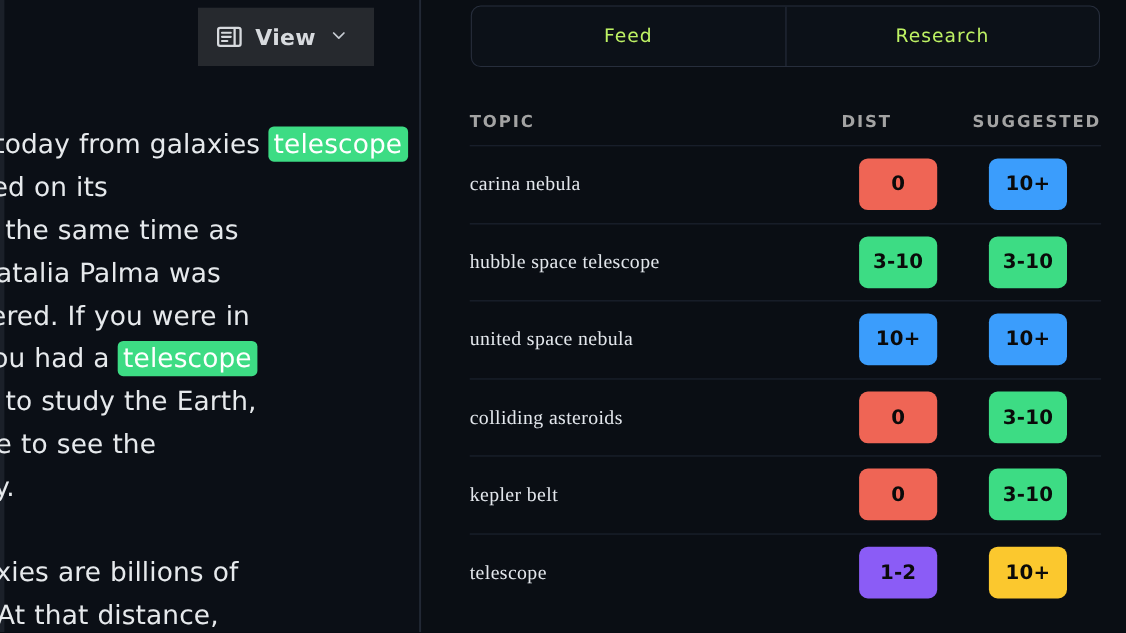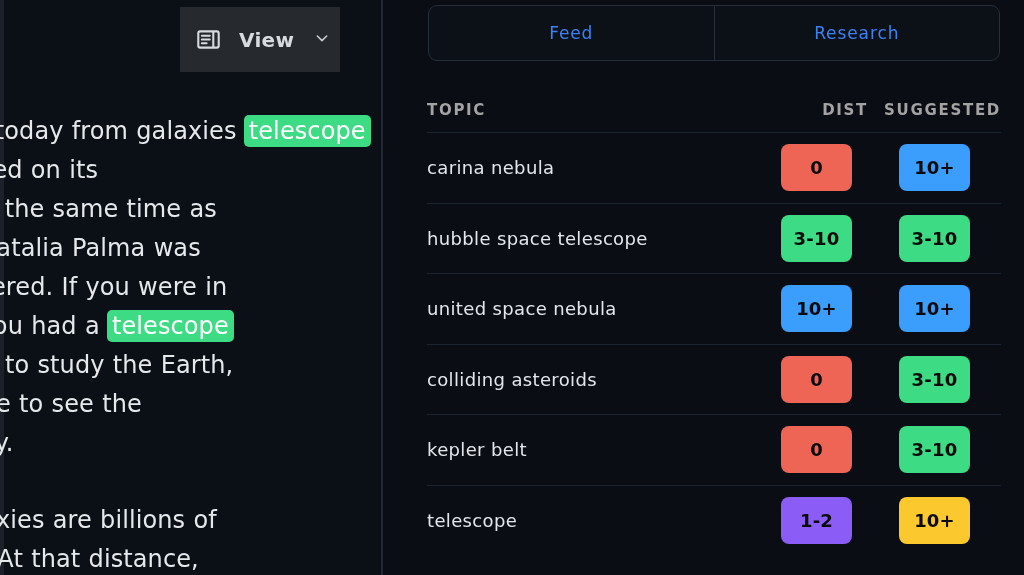--- a/index.html
+++ b/index.html
@@ -50,26 +50,26 @@
     height: 575px;
     background: #222835;
   }
 
   
   #view-button {
     position: absolute;
     left: 180px;
     top: 7px;
     width: 160px;
-    height: 65px;
+    height: 53px;
     background: #26292e;
     border-radius: 0;
     display: flex;
     align-items: center;
-    gap: 18px;
+    gap: 11px;
     padding: 0 16px;
     box-sizing: border-box;
     cursor: pointer;
   }
   #view-button .view-icon {
     width: 25px;
     height: 25px;
     flex: 0 0 auto;
     display: block;
   }
@@ -139,21 +139,21 @@
     overflow: hidden;
     background: #0c1118;
   }
   #tab-bar .tab {
     flex: 1 1 0;
     display: flex;
     align-items: center;
     justify-content: center;
     font-size: 17px;
     letter-spacing: 0.9px;
-    color: #3b82f6;
+    color: #bef264;
     font-weight: 400;
     cursor: pointer;
     border-right: 1px solid #272e3c;
     box-sizing: border-box;
     background: transparent;
   }
   #tab-bar .tab:last-child { border-right: none; }
   #tab-bar .tab.active {
     color: #ffffff;
     font-weight: 700;
@@ -173,37 +173,38 @@
     box-sizing: border-box;
   }
   .t-head .th {
     font-size: 15px;
     letter-spacing: 1.7px;
     color: #a3a3a3;
     font-weight: 700;
     text-transform: uppercase;
   }
   .col-topic  { width: 338px; flex: 0 0 338px; }
-  .col-dist   { width: 103px; flex: 0 0 103px; text-align: right; }
+  .col-dist   { width: 103px; flex: 0 0 103px; text-align: left; }
   .col-sugg   { width: 133px; flex: 0 0 133px; text-align: right; }
 
   .t-row {
     display: flex;
     align-items: center;
     height: 70.5px;
     border-top: 1px solid #1d2431;
     box-sizing: border-box;
     cursor: pointer;
   }
   .t-row .topic-name {
     font-size: 18px;
     color: #e3e7ec;
     letter-spacing: 0.35px;
     white-space: nowrap;
     overflow: hidden;
+    font-family: Liberation Serif, serif;
   }
   .cell-center {
     display: flex;
     align-items: center;
     justify-content: center;
   }
   .badge {
     display: inline-flex;
     align-items: center;
     justify-content: center;

